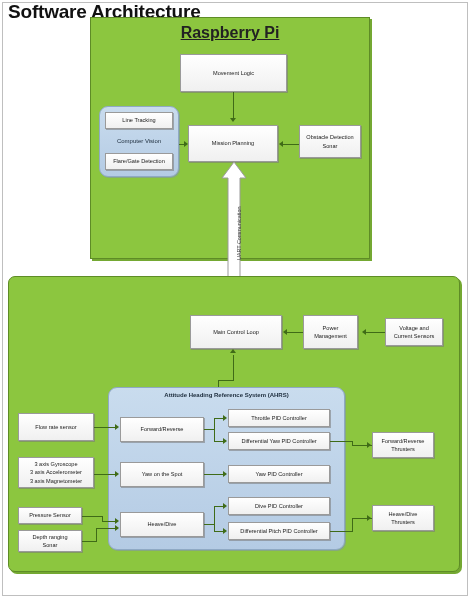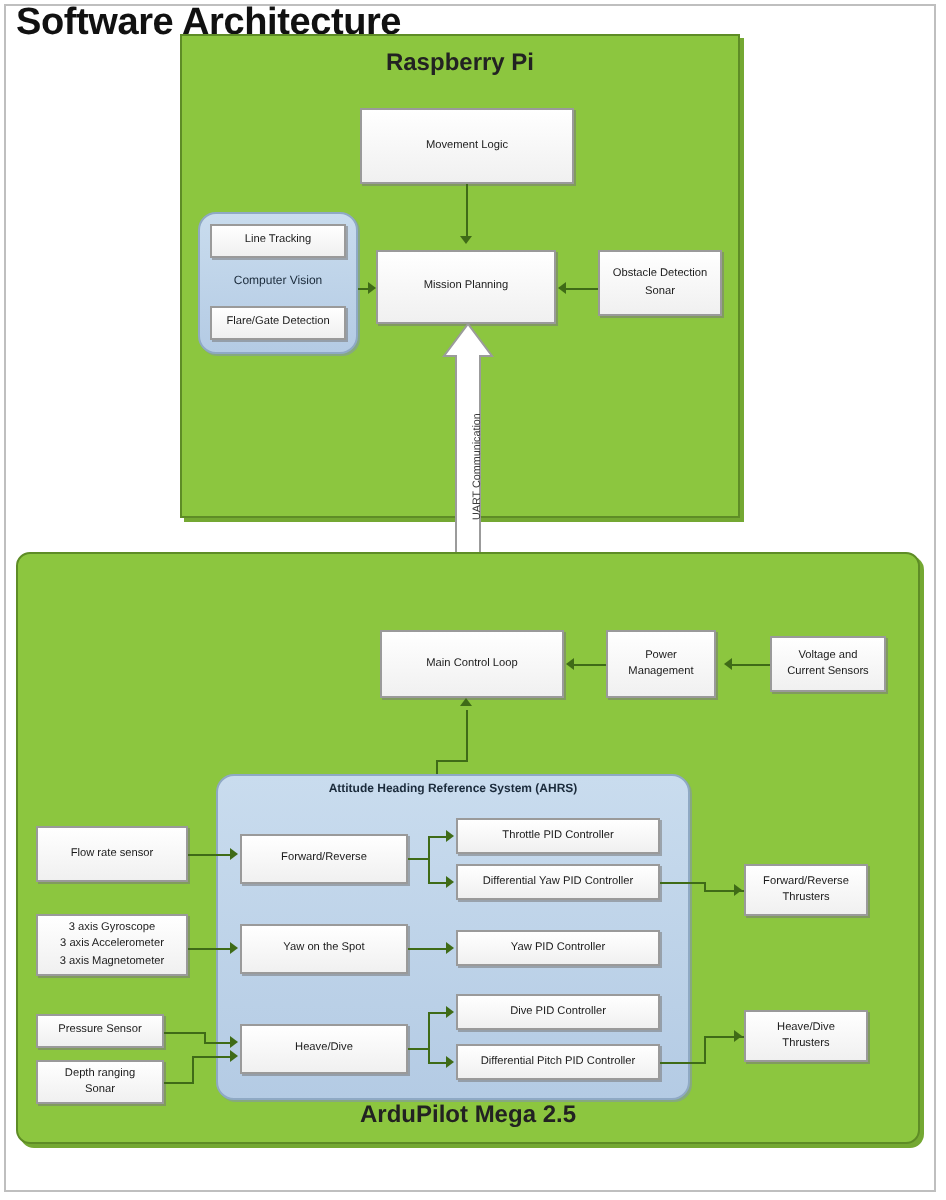--- a/index.html
+++ b/index.html
@@ -15,21 +15,21 @@
   .title{position:absolute;left:8px;top:1px;font-size:19px;font-weight:bold;
          letter-spacing:-0.2px;color:#111;white-space:nowrap;}
 
   
   .greenbox{position:absolute;background:#8CC63F;border:1px solid #5e8c26;
             box-sizing:border-box;box-shadow:2px 2px 0 0 #74a832;}
   .greenbox.rounded{border-radius:7px;}
 
   .gb-title{position:absolute;left:0;right:0;text-align:center;
             font-size:11.5px;font-weight:bold;color:#222;}
-  .gb-title.big{font-size:12px;}
+  .gb-title.big{font-size:16px;text-decoration:underline;}
 
   
   .node{position:absolute;background:#f7f7f7;border:1px solid #9a9a9a;
         box-sizing:border-box;display:flex;align-items:center;justify-content:center;
         text-align:center;font-size:5.6px;line-height:1.45;color:#1b1b1b;
         box-shadow:1px 1px 0 0 rgba(120,120,120,.55);padding:1px;
         background-image:linear-gradient(#ffffff,#f0f0f0);}
   .node span{display:block;white-space:pre-line;}
 
   
@@ -109,21 +109,20 @@
 
   <div class="block-arrow" style="left:221px;top:162px;">
     <svg width="26" height="152" viewBox="0 0 26 152">
       <polygon points="13,0 25,16 19,16 19,136 25,136 13,152 1,136 7,136 7,16 1,16" fill="#ffffff" stroke="#9b9b9b" stroke-width="1"></polygon>
     </svg>
   </div>
   <div class="uart-label" style="left:236px;top:260px;transform:rotate(-90deg);">UART Communication</div>
 
   <div class="greenbox rounded" style="left:8px;top:276px;width:452px;height:296px;">
   </div>
-  <div class="gb-title big" style="left:8px;top:550px;width:452px;">ArduPilot Mega 2.5</div>
 
   <div class="node" style="left:190px;top:315px;width:92px;height:34px;">
     <span>Main Control Loop</span>
   </div>
 
   <div class="node" style="left:303px;top:315px;width:55px;height:34px;">
     <span>Power
 Management</span>
   </div>
   <div class="ln lnh dark" style="left:287px;top:332px;width:16px;"></div>

